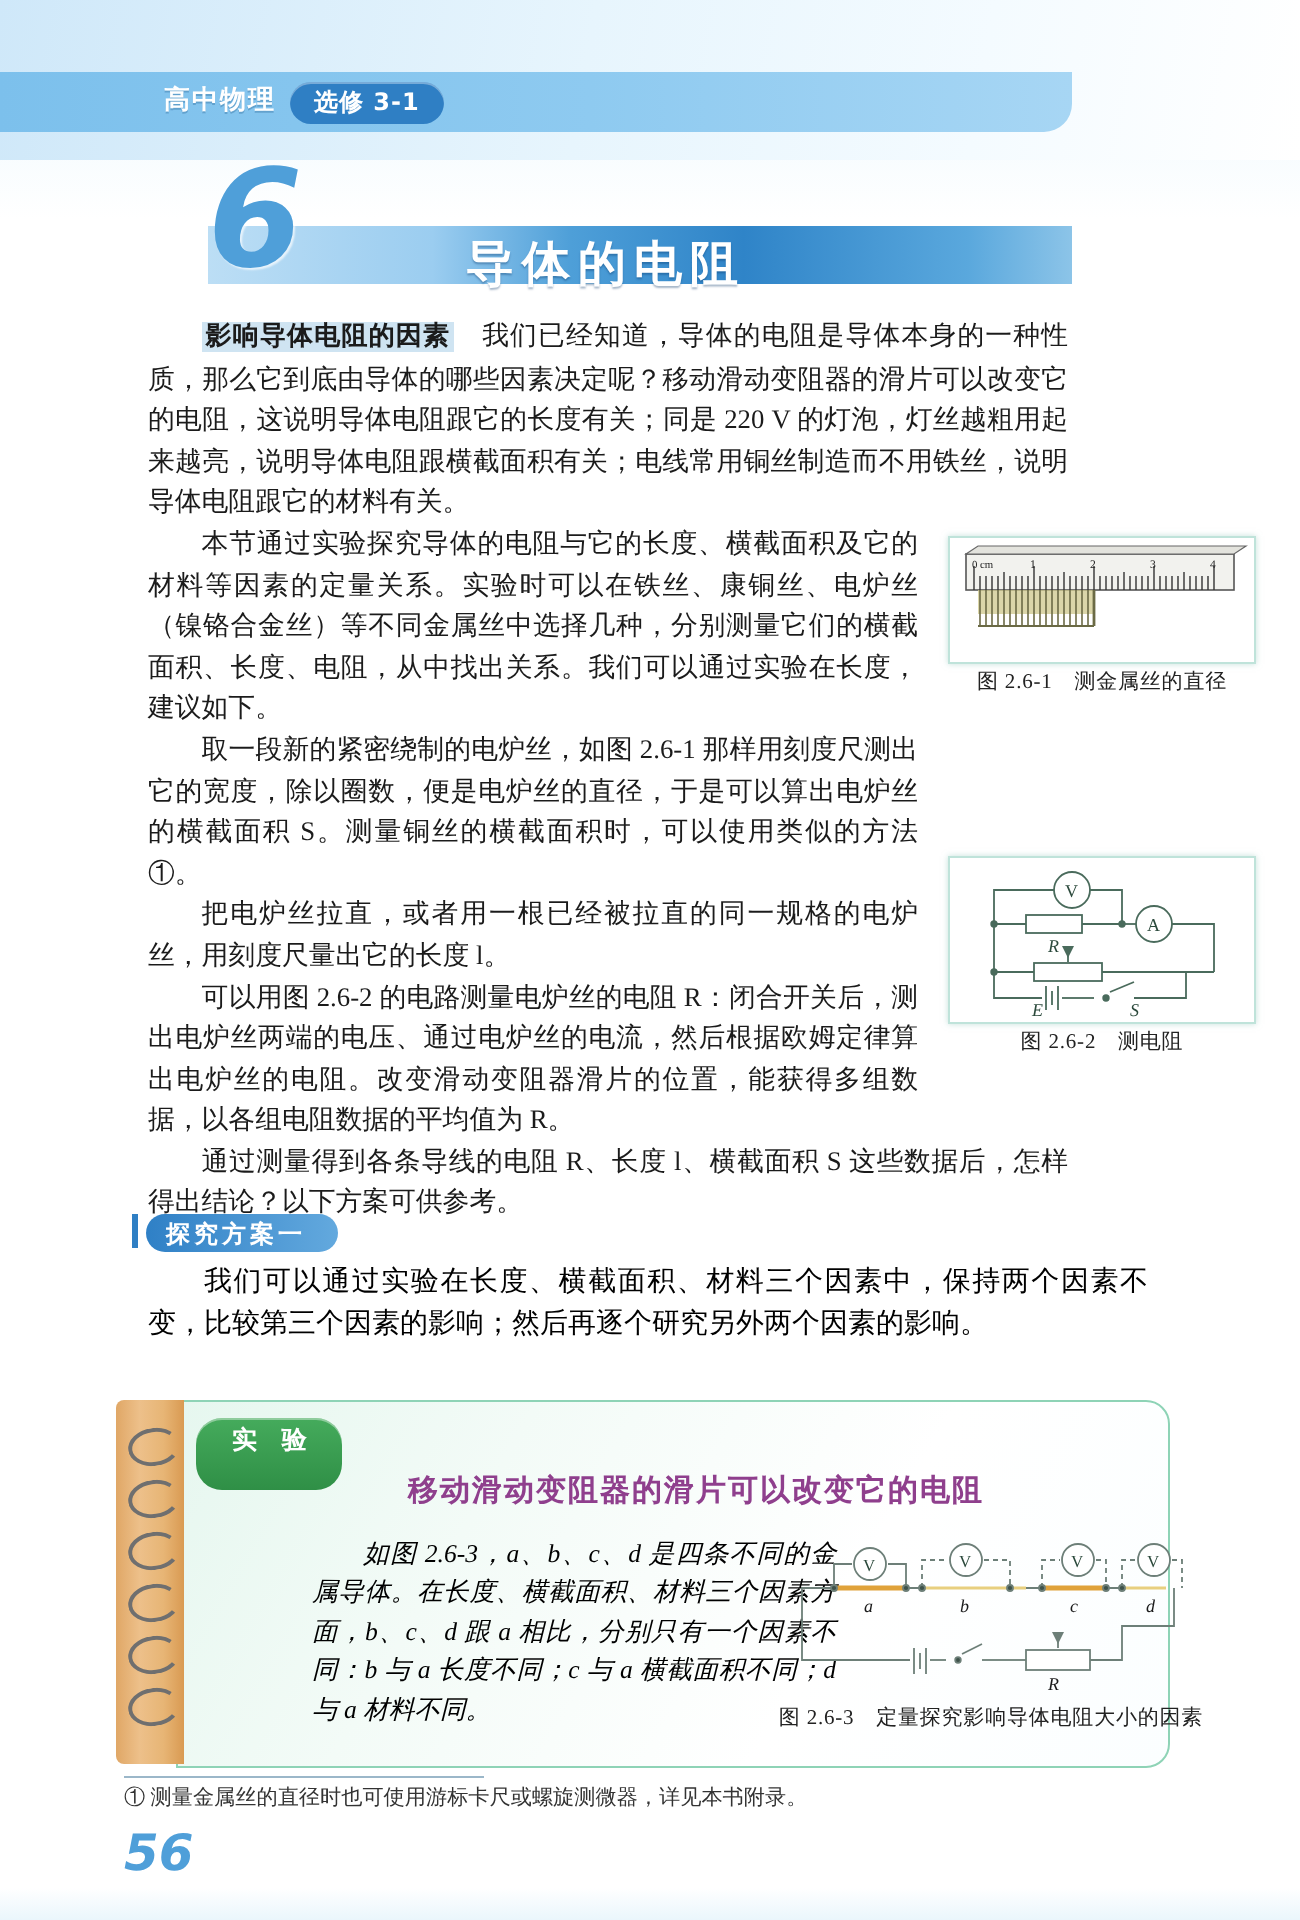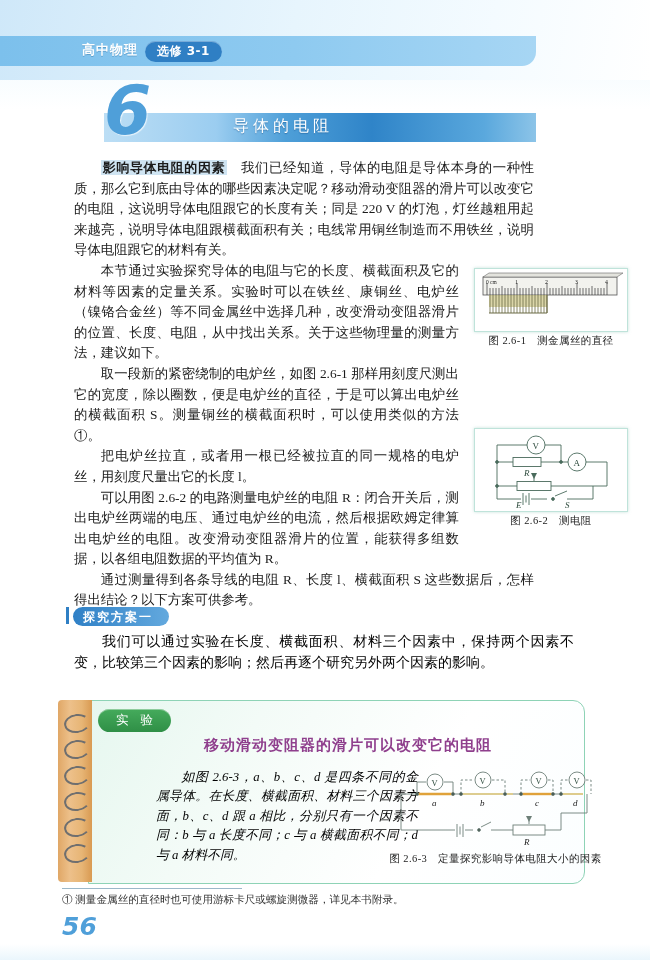--- a/index.html
+++ b/index.html
@@ -52,21 +52,21 @@
   .chapter-num{
     position:absolute;left:104px;top:80px;
     font-family:"DejaVu Sans","Liberation Sans",sans-serif;
     font-size:68px;font-weight:bold;font-style:italic;
     color:#4f9fd9;line-height:62px;
     text-shadow:1px 1px 1px rgba(255,255,255,.7);
   }
   .section-title{
     position:absolute;left:233px;top:116px;
     font-family:"DejaVu Sans","Liberation Sans",sans-serif;
-    font-size:16px;font-weight:normal;letter-spacing:4px;
+    font-size:24px;font-weight:bold;letter-spacing:4px;
     color:#ffffff;
     text-shadow:0 1px 1px rgba(0,50,100,.35);
     text-align:center;
   }
 
   
   .body-col{
     position:absolute;left:74px;top:158px;width:460px;
     font-size:13.4px;line-height:20.6px;color:#1b1b1b;
     text-align:justify;
@@ -140,22 +140,22 @@
     position:absolute;left:30px;top:0;width:495px;height:182px;
     background:linear-gradient(120deg,#e6f7ef 0%,#f3fbf7 30%,#ffffff 65%,#fbfeff 100%);
     border:1.2px solid #8ed3b6;
     border-radius:0 12px 12px 0;
   }
   .exp-badge{
     position:absolute;left:40px;top:9px;
     background:linear-gradient(180deg,#45ab5c,#2f8f46);
     color:#fff;border-radius:13px;
     font-family:"DejaVu Sans","Liberation Sans",sans-serif;
-    font-size:12.5px;font-weight:normal;letter-spacing:4px;
-    padding:3px 14px 3px 18px;
+    font-size:12.5px;font-weight:bold;letter-spacing:4px;
+    padding:3px 14px 16px 18px;
     box-shadow:inset 0 1px 0 rgba(255,255,255,.4);
   }
   .exp-title{
     position:absolute;left:60px;top:36px;width:460px;
     text-align:center;
     font-family:"DejaVu Sans","Liberation Sans",sans-serif;
     font-size:15px;font-weight:bold;color:#8f3f8d;letter-spacing:1px;
   }
   .exp-text{
     position:absolute;left:98px;top:68px;width:262px;
@@ -198,21 +198,21 @@
     <span class="header-title">高中物理</span>
     <span class="header-badge">选修 3-1</span>
   </div>
 
   <div class="title-banner"></div>
   <div class="chapter-num">6</div>
   <div class="section-title">导体的电阻</div>
 
   <div class="body-col">
     <p><span class="lead">影响导体电阻的因素</span>　<span>我们已经知道，导体的电阻是导体本身的一种性质，那么它到底由导体的哪些因素决定呢？移动滑动变阻器的滑片可以改变它的电阻，这说明导体电阻跟它的长度有关；同是 220 V 的灯泡，灯丝越粗用起来越亮，说明导体电阻跟横截面积有关；电线常用铜丝制造而不用铁丝，说明导体电阻跟它的材料有关。</span></p>
-    <p class="narrow">本节通过实验探究导体的电阻与它的长度、横截面积及它的材料等因素的定量关系。实验时可以在铁丝、康铜丝、电炉丝（镍铬合金丝）等不同金属丝中选择几种，改变滑动变阻器滑片的位置、长度、电阻，从中找出关系。关于这些物理量的测量方法，建议如下。</p>
+    <p class="narrow">本节通过实验探究导体的电阻与它的长度、横截面积及它的材料等因素的定量关系。实验时可以在铁丝、康铜丝、电炉丝（镍铬合金丝）等不同金属丝中选择几种，分别测量它们的横截面积、长度、电阻，从中找出关系。我们可以通过实验在长度，建议如下。</p>
     <p class="narrow">取一段新的紧密绕制的电炉丝，如图 2.6-1 那样用刻度尺测出它的宽度，除以圈数，便是电炉丝的直径，于是可以算出电炉丝的横截面积 S。测量铜丝的横截面积时，可以使用类似的方法①。</p>
     <p class="narrow">把电炉丝拉直，或者用一根已经被拉直的同一规格的电炉丝，用刻度尺量出它的长度 l。</p>
     <p class="narrow">可以用图 2.6-2 的电路测量电炉丝的电阻 R：闭合开关后，测出电炉丝两端的电压、通过电炉丝的电流，然后根据欧姆定律算出电炉丝的电阻。改变滑动变阻器滑片的位置，能获得多组数据，以各组电阻数据的平均值为 R。</p>
     <p>通过测量得到各条导线的电阻 R、长度 l、横截面积 S 这些数据后，怎样得出结论？以下方案可供参考。</p>
   </div>
 
   <div class="fig" id="fig1">
     <svg width="150" height="60" viewBox="0 0 150 60">
 
       <rect x="8" y="8" width="134" height="18" fill="#f2f2ee" stroke="#555" stroke-width="0.8"></rect>

